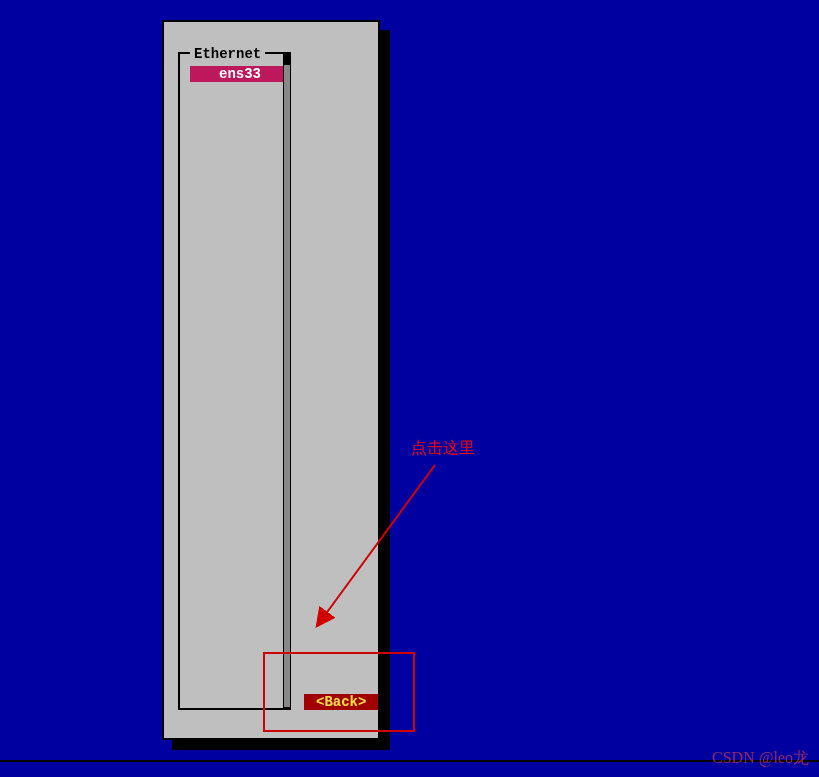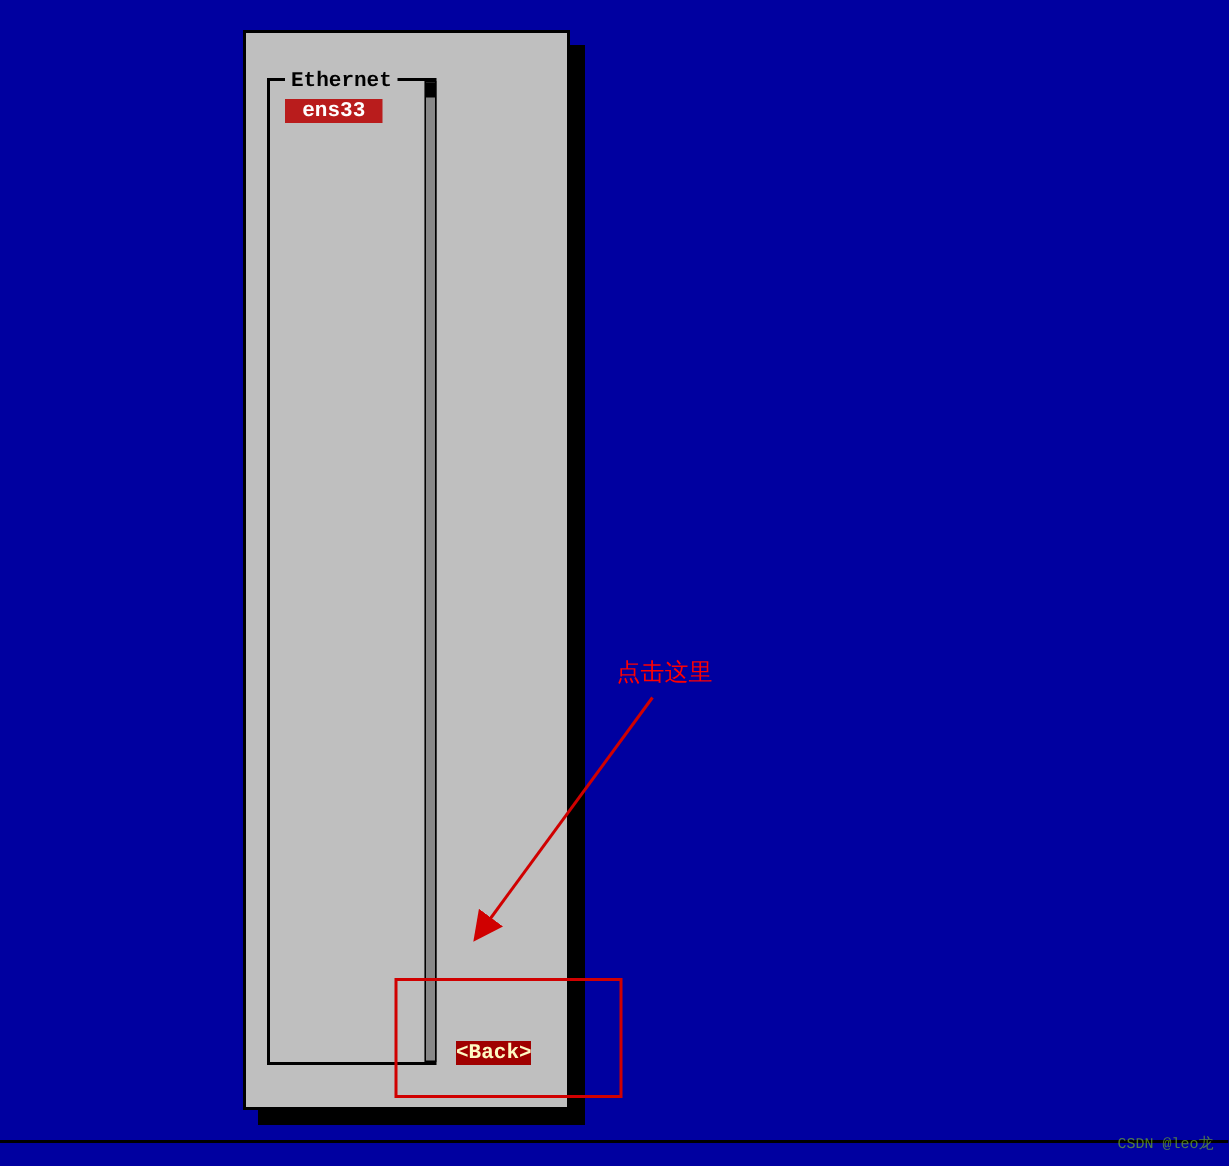--- a/index.html
+++ b/index.html
@@ -49,24 +49,24 @@
       left: 10px;
       top: -8px;
       background: #bfbfbf;
       padding: 0 4px;
       color: #000;
     }
     .list-item {
       position: absolute;
       left: 10px;
       top: 12px;
-      width: 65px;
+      width: 100px;
       padding: 0 2px;
       color: #fff;
-      background: #b91c1c;
+      background: #be185d;
       text-align: center;
       cursor: pointer;
     }
     .scroll-indicator {
       position: absolute;
       right: -2px;
       top: 0;
       width: 8px;
       height: 654px;
       background: #888;
@@ -88,22 +88,22 @@
     }
     .action-btn {
       margin-bottom: 12px;
       cursor: pointer;
     }
     .back-button {
       position: absolute;
       left: 140px;
       bottom: 28px;
       background: #a00000;
-      color: #fef9c3;
-      padding: 0 0;
+      color: #fde047;
+      padding: 0 12px;
       cursor: pointer;
     }
     .annotation-box {
       position: absolute;
       left: 263px;
       top: 652px;
       width: 152px;
       height: 80px;
       border: 2px solid #d00000;
       pointer-events: none;
@@ -120,23 +120,23 @@
     .annotation-arrow {
       position: absolute;
       left: 300px;
       top: 460px;
       pointer-events: none;
     }
     .watermark {
       position: absolute;
       right: 10px;
       bottom: 8px;
-      color: #84cc16;
-      font-family: Liberation Mono, monospace;
-      font-size: 10px;
+      color: #ef4444;
+      font-family: Liberation Serif, serif;
+      font-size: 16px;
       font-weight: normal;
       opacity: 0.6;
     }
     .hline {
       position: absolute;
       left: 0;
       bottom: 15px;
       width: 819px;
       height: 2px;
       background: #000;

